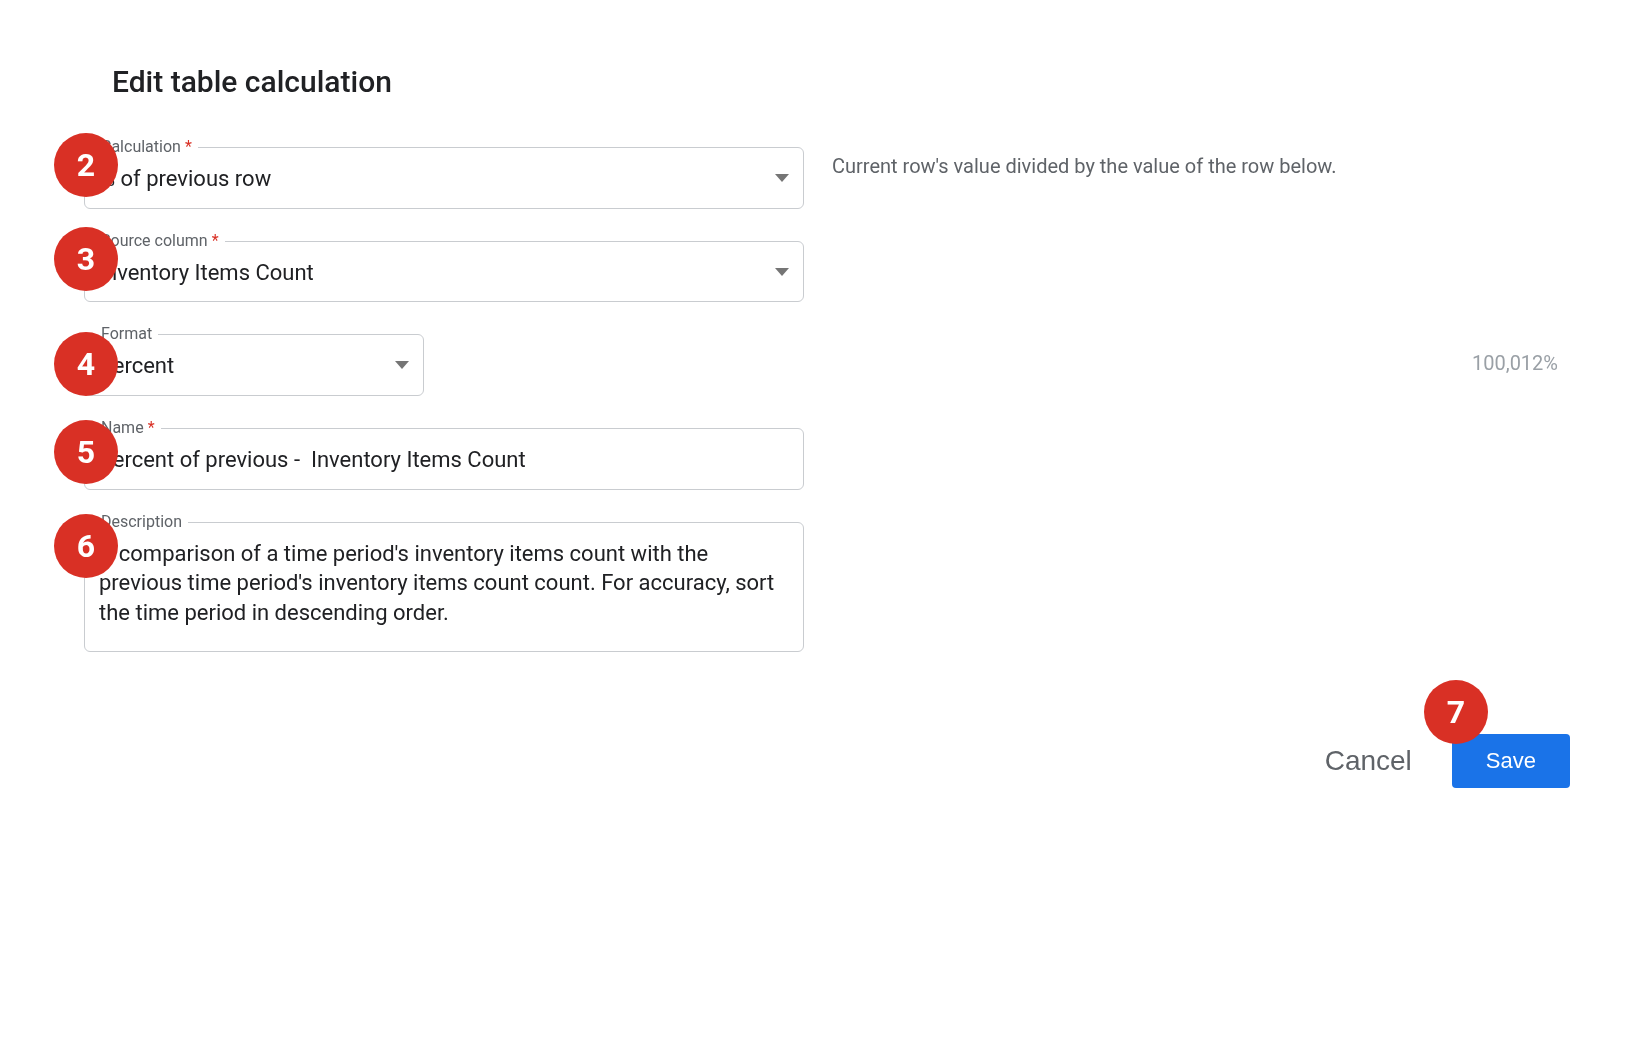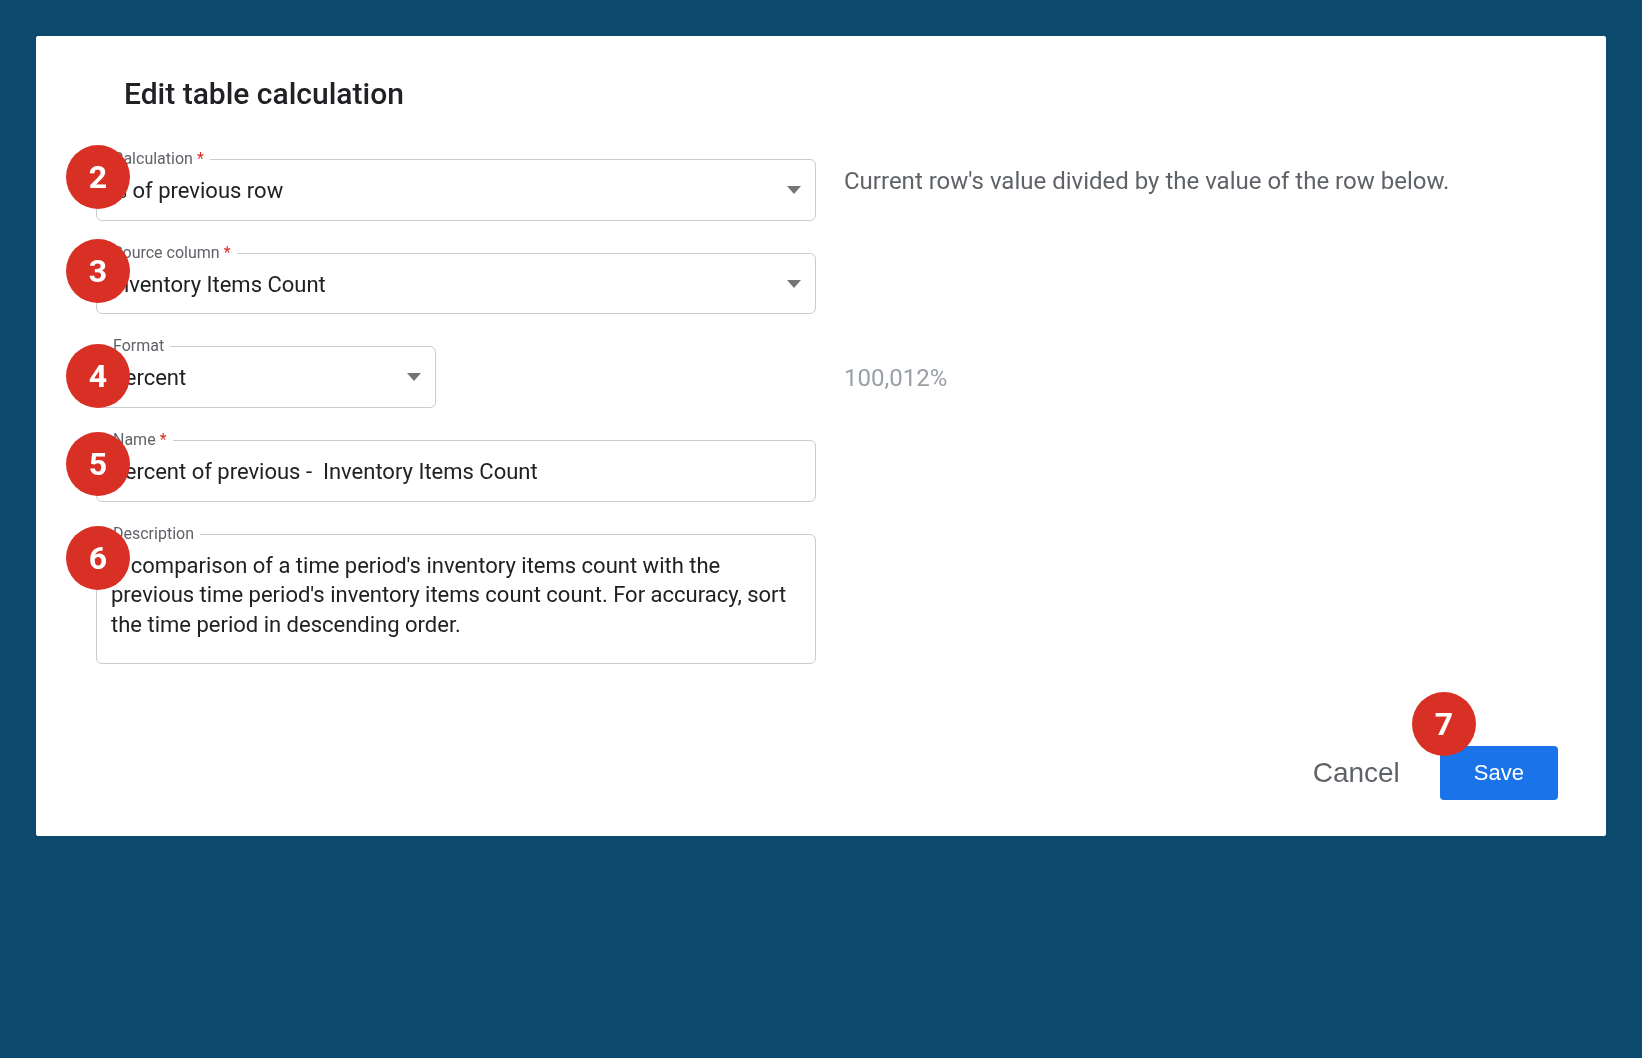--- a/index.html
+++ b/index.html
@@ -5,22 +5,22 @@
   * { box-sizing: border-box; margin: 0; padding: 0; }
   html, body { width: 100%; height: 100%; }
   body {
     font-family: -apple-system, BlinkMacSystemFont, "Segoe UI", Roboto, Arial, sans-serif;
     background: #2f3438;
     display: flex;
     align-items: stretch;
     justify-content: stretch;
   }
   .frame {
-    background: #0c4a6e;
-    padding: 36px;
+    background: #ffffff;
+    padding: 24px;
     width: 100%;
   }
   .dialog {
     position: relative;
     background: #ffffff;
     border-radius: 2px;
     padding: 40px 60px 40px 60px;
     min-height: 800px;
   }
   .dialog-title {
@@ -40,25 +40,25 @@
   }
   .fields-col {
     display: flex;
     gap: 24px;
     flex: 0 0 720px;
     max-width: 720px;
   }
   .helper-col {
     flex: 1;
     padding-top: 6px;
-    font-size: 24px;
+    font-size: 20px;
     color: #5f6368;
     line-height: 1.35;
   }
-  .helper-col.muted { color: #9aa0a6; }
+  .helper-col.muted { color: #9aa0a6; text-align: right; }
 
   
   .field {
     position: relative;
     border: 1px solid #c9ccd0;
     border-radius: 6px;
     padding: 16px 44px 14px 14px;
     background: #fff;
     display: flex;
     align-items: center;

